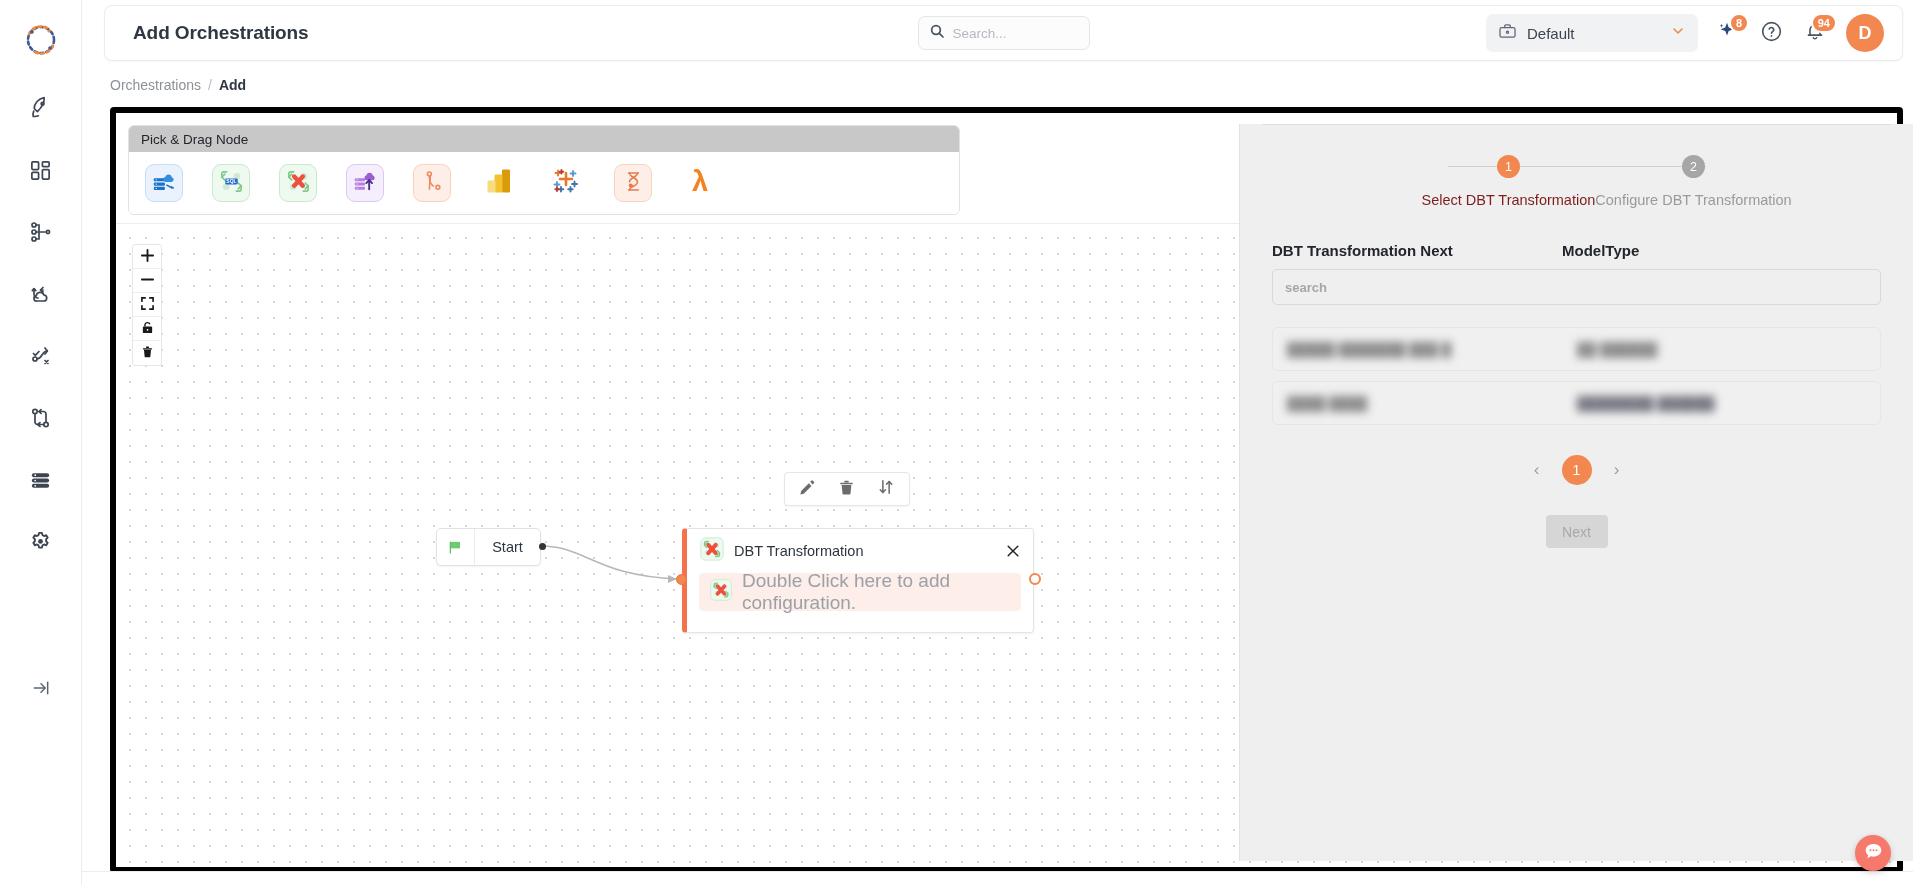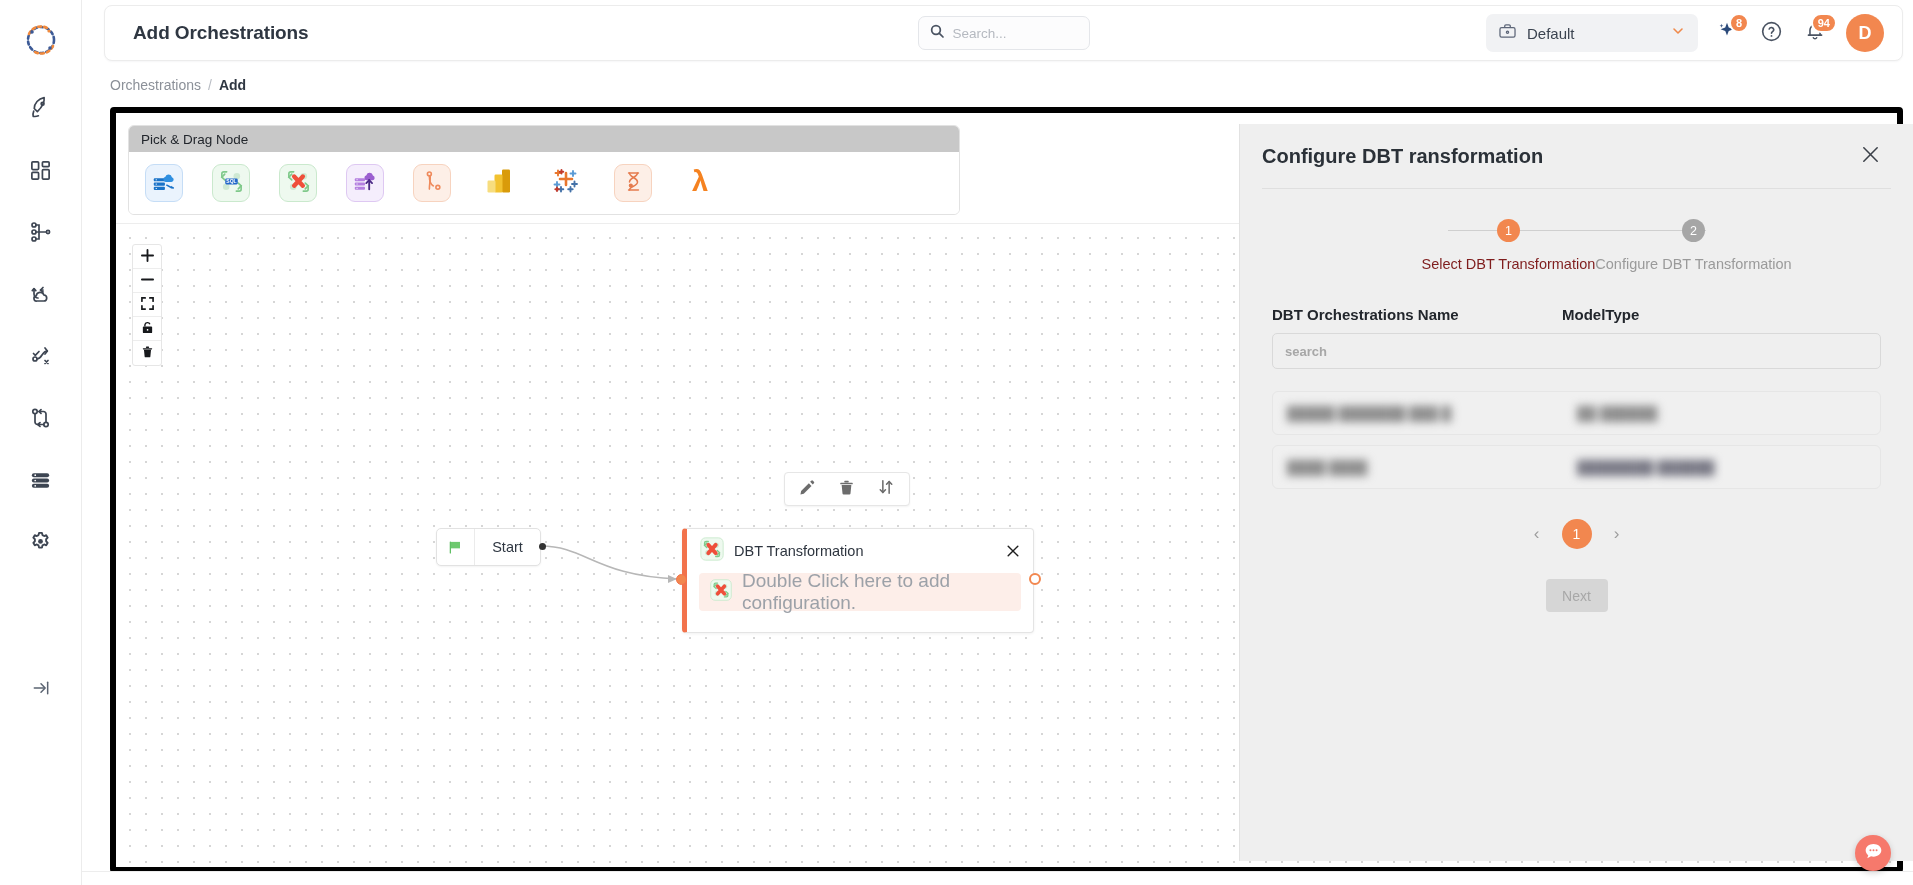--- a/index.html
+++ b/index.html
@@ -972,47 +972,37 @@
             <span class="dbt-config-text">Double Click here to add configuration.</span>
           </div>
         </div>
         <div class="dbt-inport"></div>
         <div class="dbt-outport"></div>
 
       </div>
     </div>
 
     <div class="panel">
-      <div class="panel-head">
-        <div class="panel-title">Configure DBT ransformation</div>
-        <div class="panel-close">
-          <span>
-            <svg width="21" height="21" viewBox="0 0 22 22" stroke="#3b4048" stroke-width="1.6" stroke-linecap="round">
-              <path d="M4 4l14 14M18 4L4 18"></path>
-            </svg>
-          </span>
-        </div>
-      </div>
       <div class="panel-divider"></div>
 
       <div class="stepper">
         <div class="step-line"></div>
         <div class="step">
           <div class="step-dot active">1</div>
           <div class="step-label active">Select DBT Transformation</div>
         </div>
         <div class="step">
           <div class="step-dot inactive">2</div>
           <div class="step-label inactive">Configure DBT Transformation</div>
         </div>
       </div>
 
       <div class="table-wrap">
         <div class="table-head">
-          <div class="th-name">DBT Orchestrations Name</div>
+          <div class="th-name">DBT Transformation Next</div>
           <div class="th-type">ModelType</div>
         </div>
 
         <div class="panel-search">
           <input type="text" value="" placeholder="search" style="">
         </div>
 
         <div class="rows">
           <div class="row">
             <div class="cell cell-name">█████ ███████ ███ █</div>

